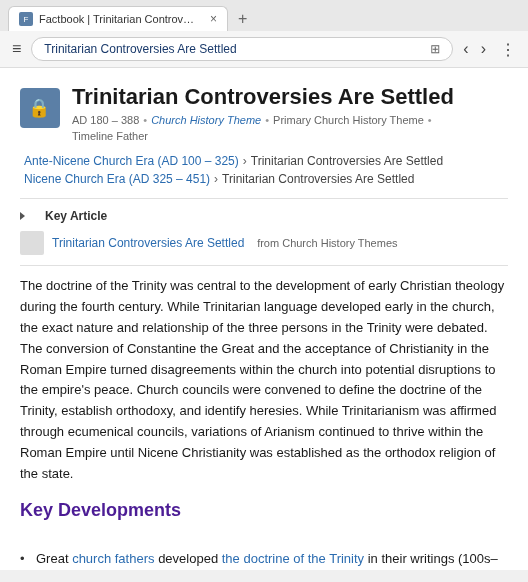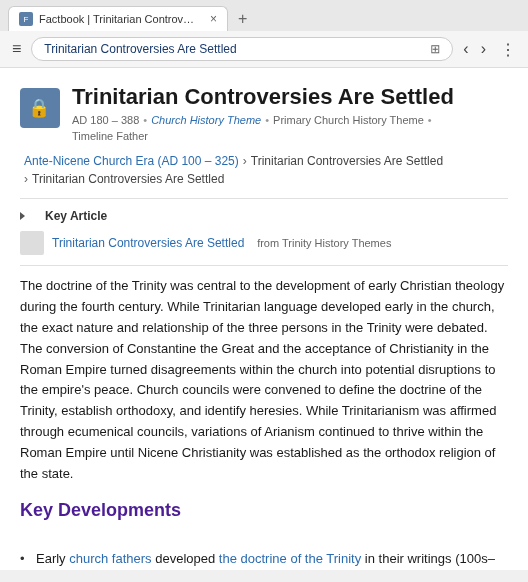--- a/index.html
+++ b/index.html
@@ -380,51 +380,52 @@
     </div>
   </div>
 
   <div class="breadcrumb-section">
     <div class="breadcrumb-item">
       <a class="breadcrumb-link" href="#">Ante-Nicene Church Era (AD 100 – 325)</a>
       <span class="breadcrumb-arrow">›</span>
       <span class="breadcrumb-current">Trinitarian Controversies Are Settled</span>
     </div>
     <div class="breadcrumb-item">
+      <a class="breadcrumb-link" href="#">Nicene Church Era (AD 325 – 451)</a>
       <span class="breadcrumb-arrow">›</span>
       <span class="breadcrumb-current">Trinitarian Controversies Are Settled</span>
     </div>
   </div>
 
   <hr class="divider">
 
   <div>
     <div class="section-header">
       <div class="triangle"></div>
       <span>Key Article</span>
     </div>
     <div class="key-article-item">
       <div class="article-thumb"></div>
       <span>
         <a class="article-link" href="#">Trinitarian Controversies Are Settled</a>
         <span class="article-source">&nbsp;&nbsp;</span>
-        <span class="article-source">from Trinity History Themes</span>
+        <span class="article-source">from Church History Themes</span>
       </span>
     </div>
   </div>
 
   <hr class="divider">
 
   <p class="body-text">The doctrine of the Trinity was central to the development of early Christian theology during the fourth century. While Trinitarian language developed early in the church, the exact nature and relationship of the three persons in the Trinity were debated. The conversion of Constantine the Great and the acceptance of Christianity in the Roman Empire turned disagreements within the church into potential disruptions to the empire's peace. Church councils were convened to define the doctrine of the Trinity, establish orthodoxy, and identify heresies. While Trinitarianism was affirmed through ecumenical councils, variations of Arianism continued to thrive within the Roman Empire until Nicene Christianity was established as the orthodox religion of the state.</p>
 
   <div>
     <h2 class="section-title">Key Developments</h2>
     <ul class="developments-list">
       <li>
-        <span>Early </span>
+        <span>Great </span>
         <a class="text-link" href="#">church fathers</a>
         <span> developed </span>
         <a class="text-link" href="#">the doctrine of the Trinity</a>
         <span> in their writings (100s–300s).</span>
       </li>
       <li>
         <span>The term </span>
         <a class="text-link" href="#">"Trinity"</a>
         <span> was used to describe the relationship between the </span>
         <a class="text-link" href="#">Father,</a>

